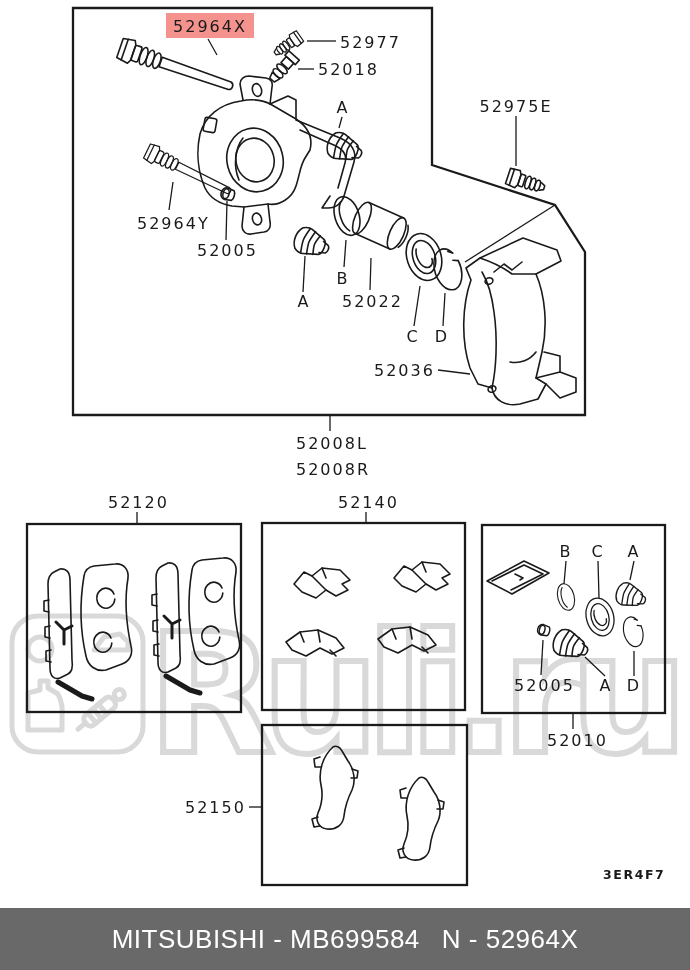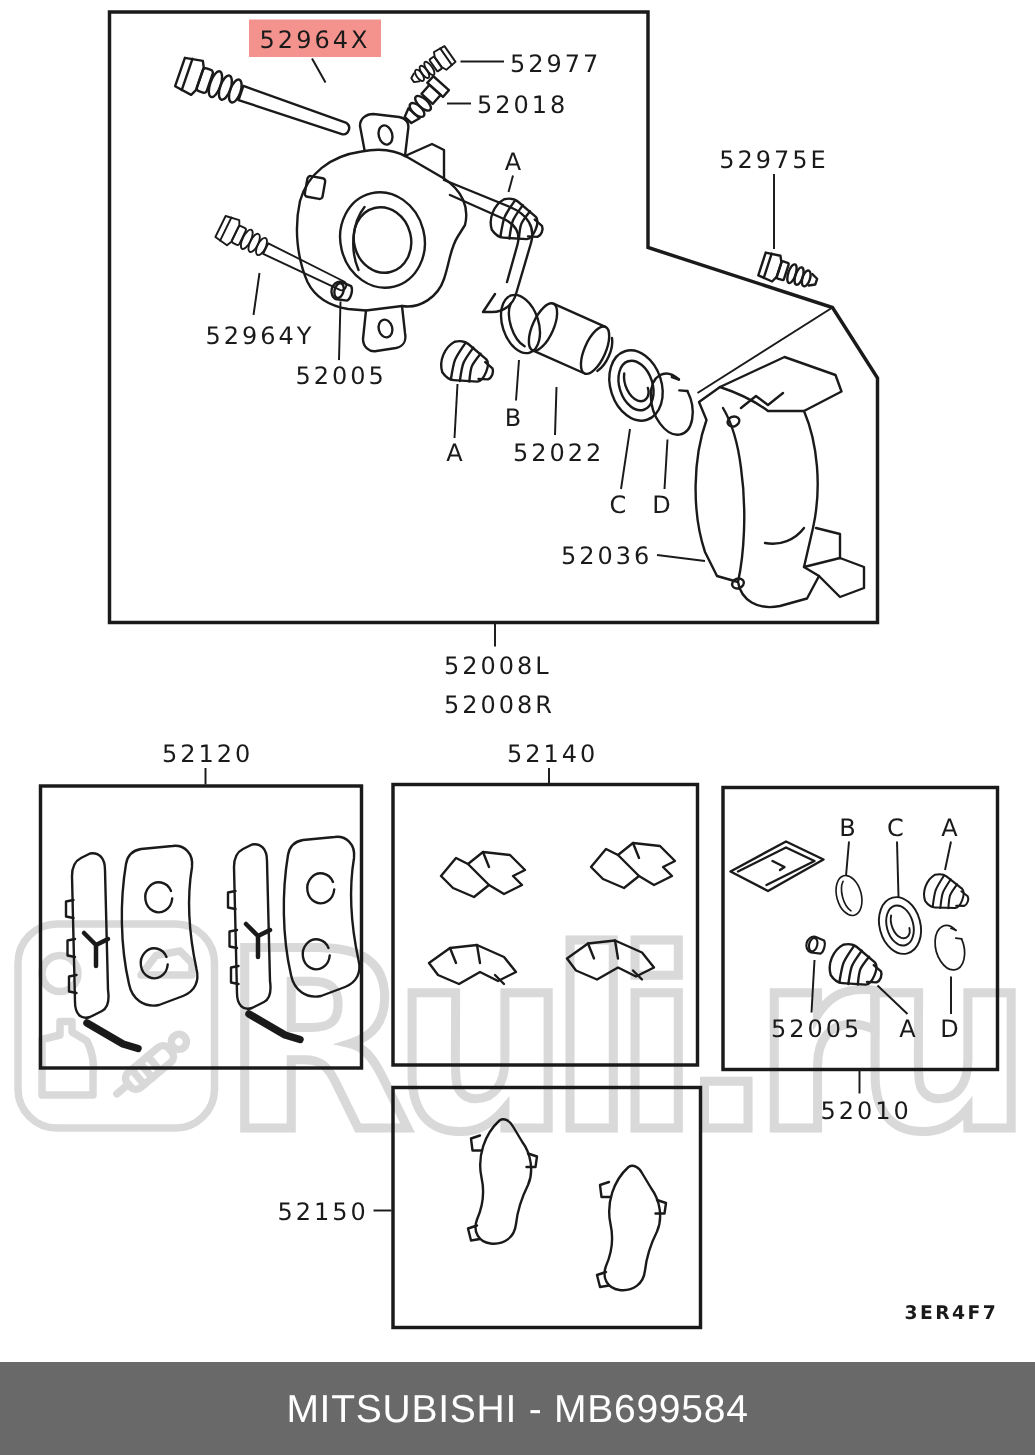--- a/index.html
+++ b/index.html
@@ -296,14 +296,15 @@
   <g>
     <use href="#shim" transform="translate(318,745)"></use>
     <use href="#shim" transform="translate(404,776)"></use>
   </g>
 
   <text class="code" x="603" y="879">3ER4F7</text>
 </svg>
 
   <div id="footer">
     <span>MITSUBISHI - MB699584</span>
+    <span>N - 52964X</span>
   </div>
 </div>
 
 </body></html>

